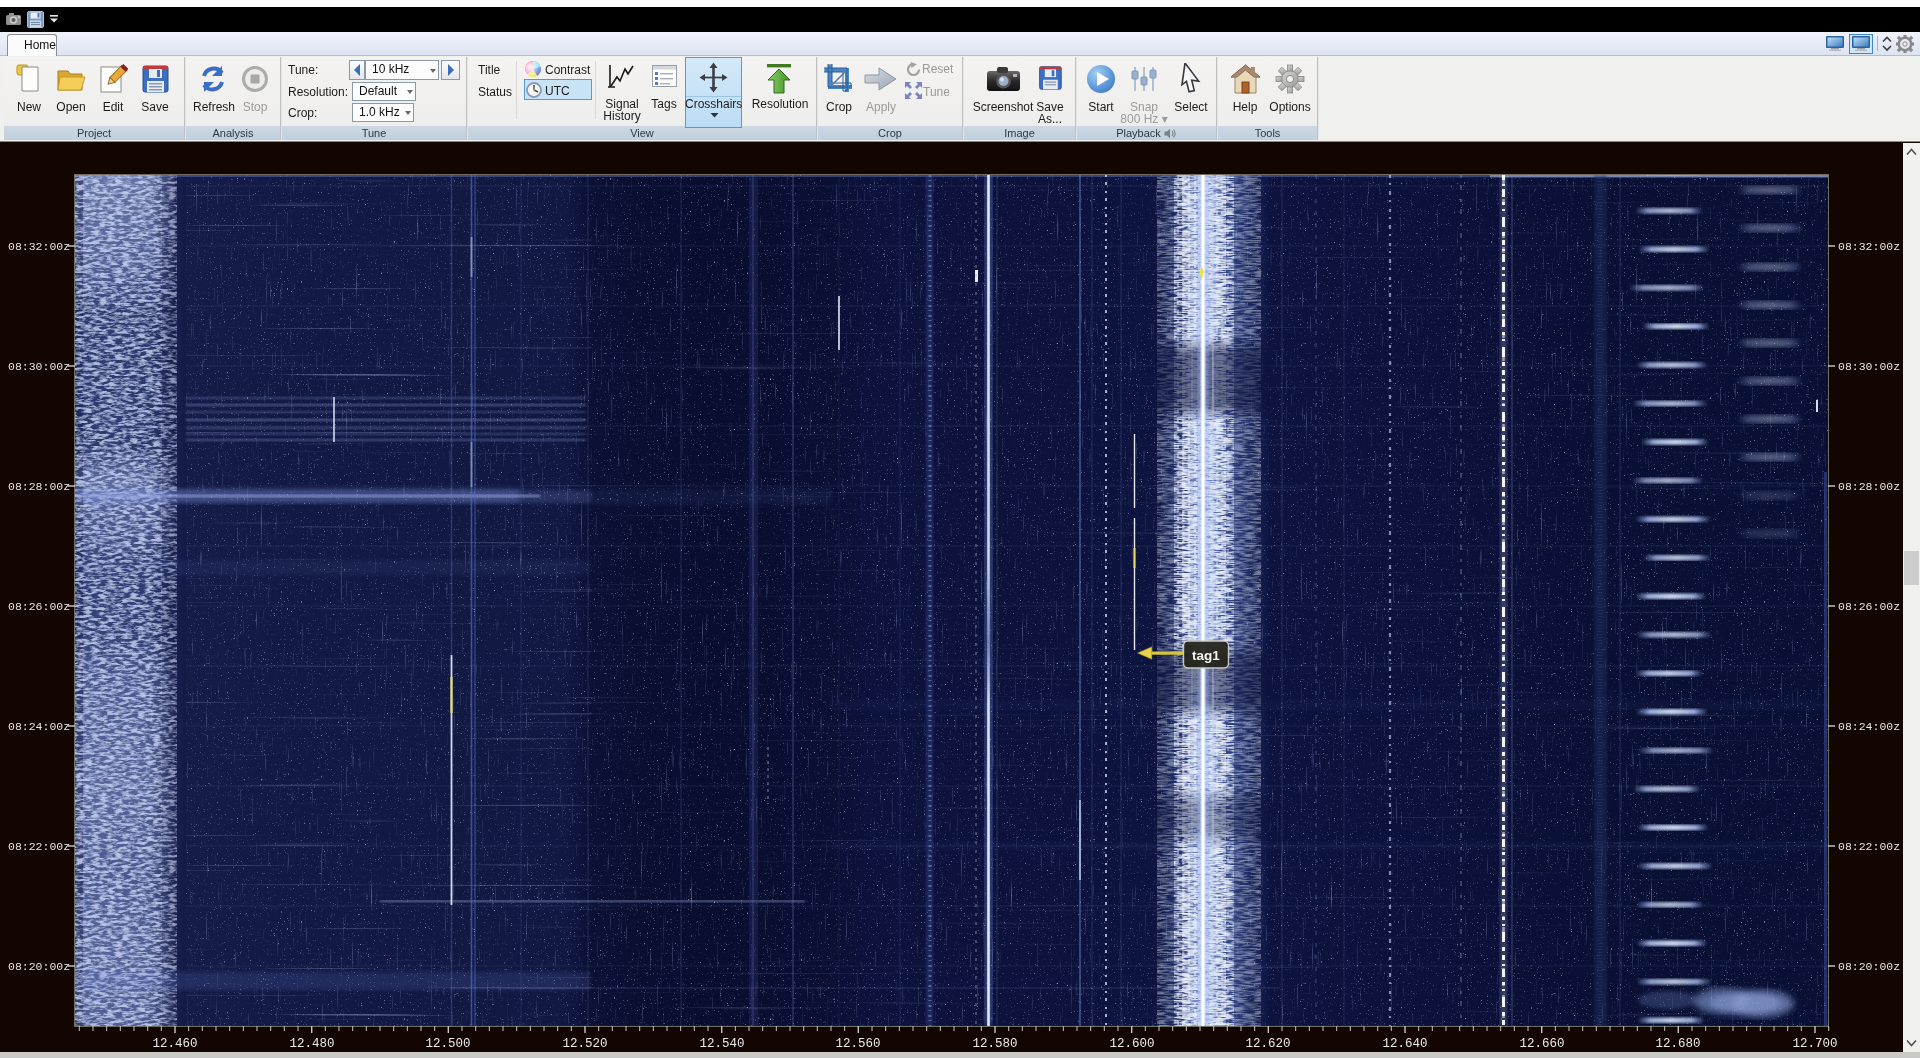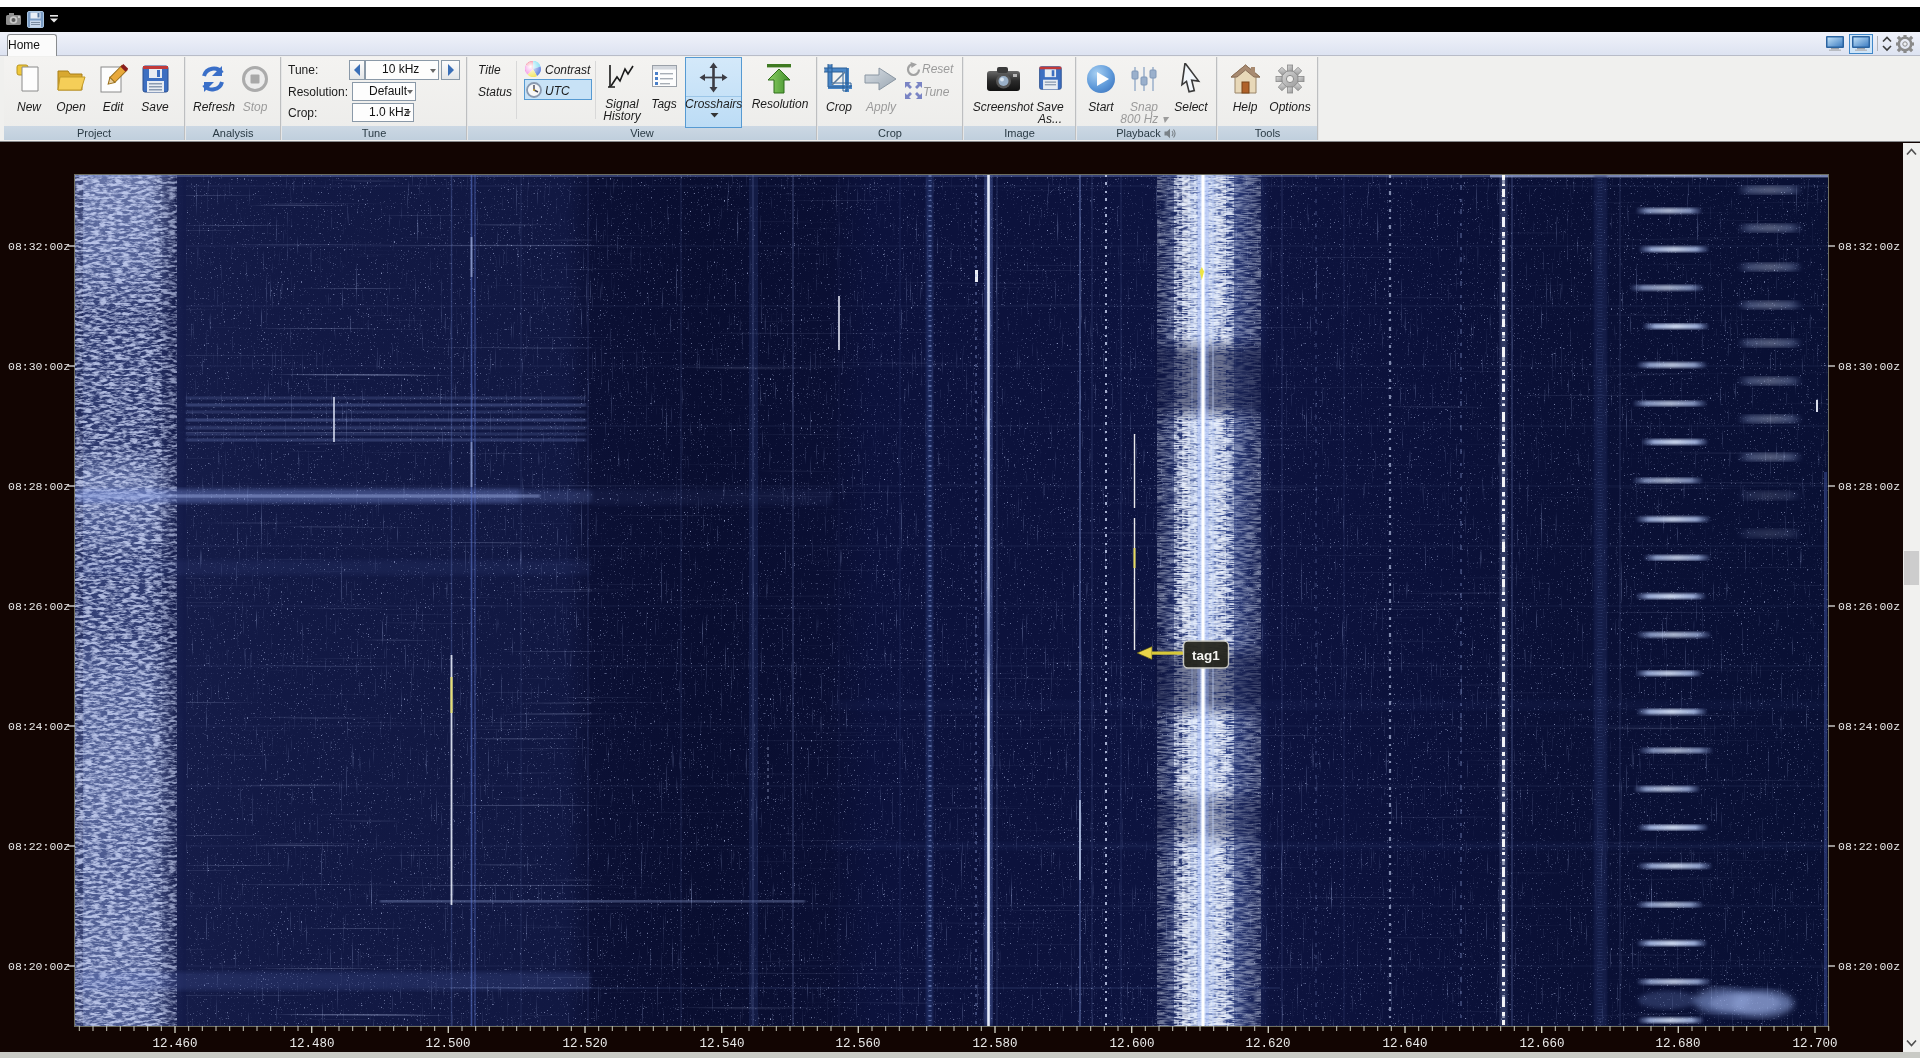--- a/index.html
+++ b/index.html
@@ -1,29 +1,29 @@
 <!DOCTYPE html>
 <html><head><meta charset="utf-8">
 <style>
 *{margin:0;padding:0;box-sizing:border-box;}
 html,body{width:1920px;height:1058px;overflow:hidden;background:#000;font-family:"Liberation Sans",sans-serif;}
 .abs{position:absolute;}
 #page{position:relative;width:1920px;height:1058px;}
 #topwhite{left:0;top:0;width:1920px;height:7px;background:#ffffff;}
 #titlebar{left:0;top:7px;width:1920px;height:25px;background:#000000;}
 #tabrow{left:0;top:32px;width:1920px;height:24px;background:linear-gradient(#f0f2fa,#dde3f1);border-bottom:1px solid #b8bcc8;}
-#hometab{left:7px;top:2px;width:50px;height:22px;background:#fbfbfb;border:1px solid #898c8f;border-bottom:none;border-radius:3px 3px 0 0;font-size:12px;color:#111;text-align:left;line-height:21px;}
+#hometab{left:7px;top:2px;width:50px;height:22px;background:#fbfbfb;border:1px solid #898c8f;border-bottom:none;border-radius:3px 3px 0 0;font-size:12px;color:#111;text-align:right;line-height:21px;}
 #ribbon{left:0;top:56px;width:1920px;height:86px;background:#f0f0ee;border-bottom:1px solid #86888a;}
 .grp{position:absolute;top:1px;height:83px;background:linear-gradient(#f4f3f1,#ececea);}
 .grp .lbl{position:absolute;left:0;right:0;top:69px;height:14px;background:linear-gradient(#ccd8e4,#c0cfdd);color:#2a3a44;font-size:11px;text-align:center;line-height:14px;}
 .gsep{position:absolute;top:1px;height:83px;width:2px;background:linear-gradient(90deg,#a9abad,#fafafa);}
-.blbl{position:absolute;font-size:12px;color:#1b1b1b;text-align:center;white-space:nowrap;font-style:italic;}
+.blbl{position:absolute;font-size:12px;color:#1b1b1b;text-align:center;white-space:nowrap;}
 .blbl.dis{color:#9b9b9b;}
 .sel{background:#c8e2f6;border:1px solid #569ad2;}
-.combo{position:absolute;height:19px;background:#fdfdfd;border:1px solid #8a99a8;font-size:12px;color:#111;line-height:17px;padding-left:16px;}
+.combo{position:absolute;height:19px;background:#fdfdfd;border:1px solid #8a99a8;font-size:12px;color:#111;line-height:17px;padding-left:6px;}
 .combo .car{position:absolute;right:2px;top:7px;width:0;height:0;border-left:3.5px solid transparent;border-right:3.5px solid transparent;border-top:4px solid #666;}
 .flbl{position:absolute;font-size:12px;color:#1b1b1b;}
 #main{left:0;top:142px;width:1920px;height:916px;background:#120502;}
 #botstrip{left:0;top:1052px;width:1920px;height:6px;background:#c9cac5;}
 #sbar{left:1903px;top:143px;width:17px;height:909px;background:#f1f1ef;}
 #sthumb{left:1px;top:408px;width:15px;height:34px;background:#cdcdcd;}
 </style></head>
 <body>
 <div id="page">
 <div class="abs" id="topwhite"></div>

